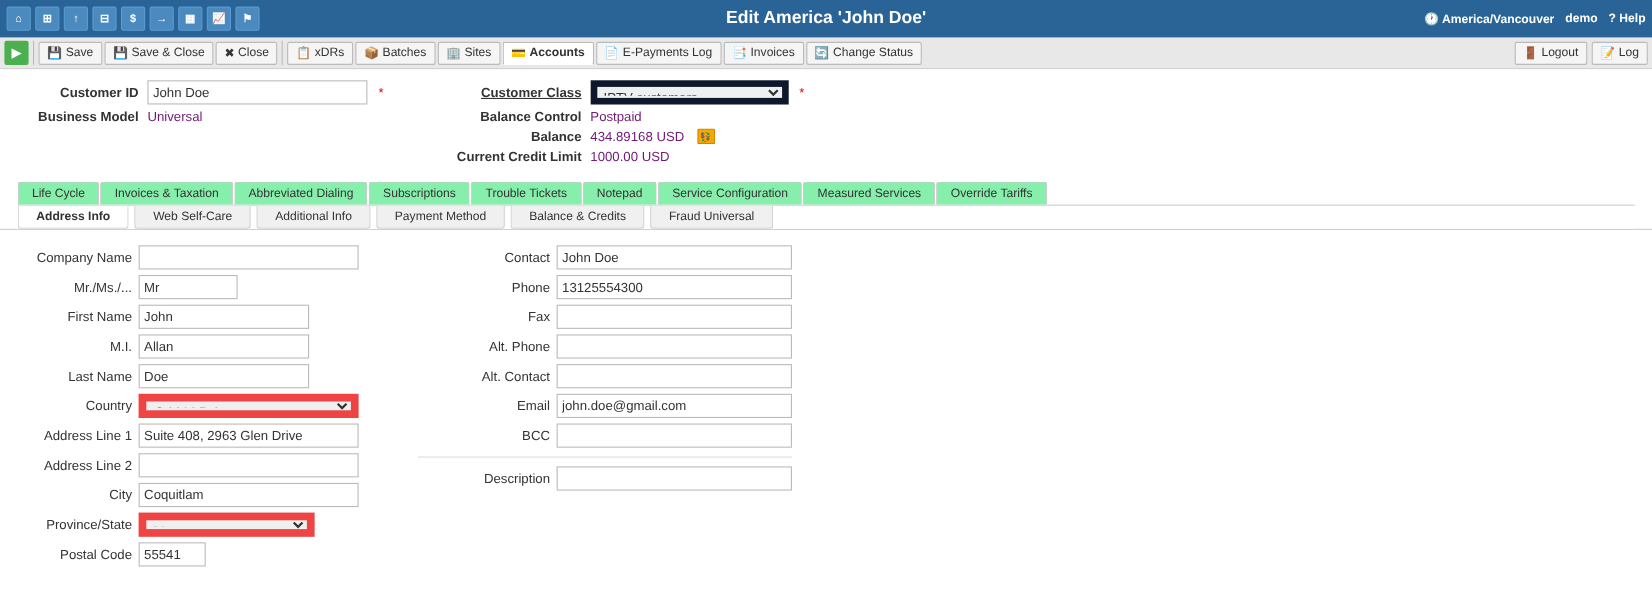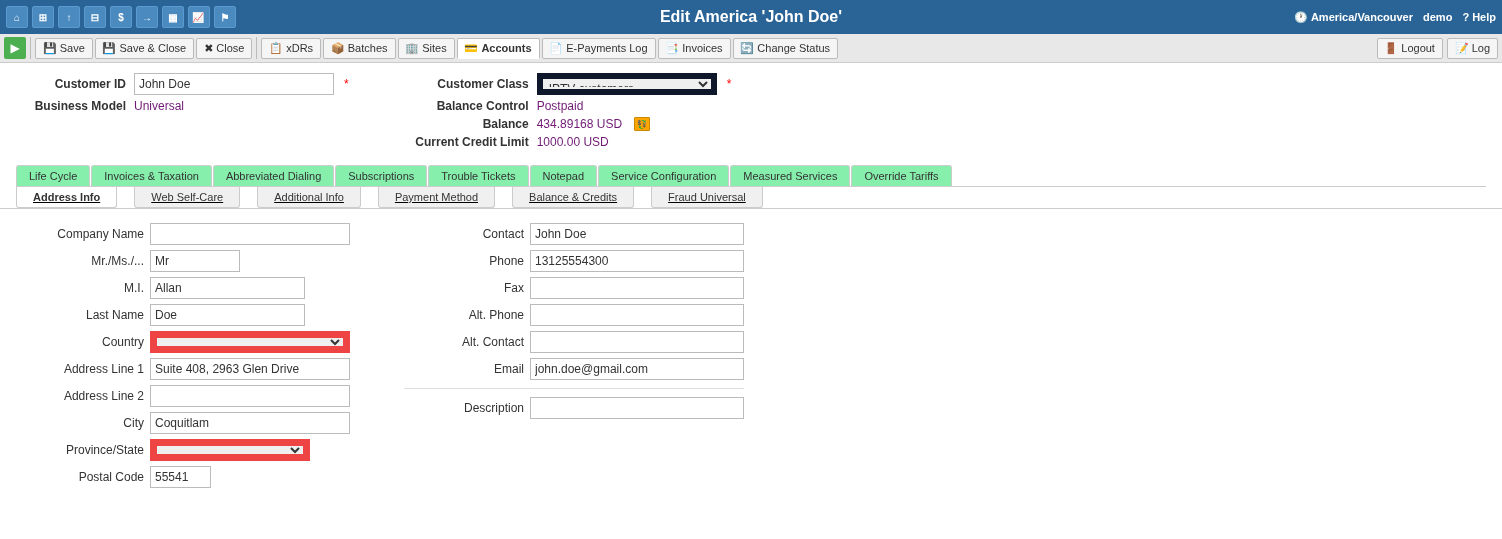--- a/index.html
+++ b/index.html
@@ -144,25 +144,24 @@
       background: #86efac;
       cursor: pointer;
       font-size: 11px;
       color: #333;
       white-space: nowrap;
       margin-right: 1px;
       border-radius: 3px 3px 0 0;
     }
     .tabs-row2 {
       display: flex;
-      gap: 16px;
+      gap: 4px;
       flex-wrap: nowrap;
       background: #fff;
       border-top: 1px solid #ccc;
-      text-decoration: underline;
     }
     .tab2 {
       padding: 4px 16px;
       border: 1px solid #ccc;
       border-top: none;
       background: #f0f0f0;
       cursor: pointer;
       font-size: 11px;
       color: #333;
       white-space: nowrap;
@@ -170,21 +169,21 @@
       border-radius: 0 0 3px 3px;
     }
     .tab2.active {
       background: #fff;
       font-weight: bold;
       border-top: none;
     }
 
     
     .content-area {
-      padding: 14px 24px;
+      padding: 14px 0;
       display: flex;
       gap: 40px;
     }
     .left-col { width: 340px; }
     .right-col { width: 340px; }
     .field-row {
       display: flex;
       align-items: center;
       margin-bottom: 5px;
       gap: 6px;
@@ -316,21 +315,21 @@
         <span class="required-star">*</span>
       </div>
       <div class="form-row">
         <span class="form-label">Business Model</span>
         <span class="form-value">Universal</span>
       </div>
     </div>
 
     <div>
       <div class="form-row">
-        <span class="form-label" style="width:140px;">Customer Class</span>
+        <span class="form-label" style="width:140px;text-decoration:underline;">Customer Class</span>
         <select class="select-input" style="width:180px;">
           <option>IPTV customers</option>
         </select>
         <span class="required-star">*</span>
       </div>
       <div class="form-row">
         <span class="form-label" style="width:140px;">Balance Control</span>
         <span class="form-value">Postpaid</span>
       </div>
       <div class="form-row">
@@ -373,20 +372,24 @@
   <div class="left-col">
     <div class="field-row">
       <span class="field-label">Company Name</span>
       <input class="field-input" type="text" value="" style="">
     </div>
     <div class="field-row">
       <span class="field-label">Mr./Ms./...</span>
       <input class="field-input field-input-sm" type="text" value="Mr" style="">
     </div>
     <div class="field-row">
+      <span class="field-label">First Name</span>
+      <input class="field-input" type="text" value="John" style="width: 155px;">
+    </div>
+    <div class="field-row">
       <span class="field-label">M.I.</span>
       <input class="field-input" type="text" value="Allan" style="width: 155px;">
     </div>
     <div class="field-row">
       <span class="field-label">Last Name</span>
       <input class="field-input" type="text" value="Doe" style="width: 155px;">
     </div>
     <div class="field-row">
       <span class="field-label">Country</span>
       <select class="field-select">
@@ -438,19 +441,23 @@
       <input class="field-input" type="text" value="" style="width: 220px;">
     </div>
     <div class="field-row">
       <span class="field-label">Alt. Contact</span>
       <input class="field-input" type="text" value="" style="width: 220px;">
     </div>
     <div class="field-row">
       <span class="field-label">Email</span>
       <input class="field-input" type="text" value="john.doe@gmail.com" style="width: 220px;">
     </div>
+    <div class="field-row">
+      <span class="field-label">BCC</span>
+      <input class="field-input" type="text" value="" style="width: 220px;">
+    </div>
     <div class="divider-h"></div>
     <div class="field-row">
       <span class="field-label">Description</span>
       <input class="description-input" type="text" value="" style="">
     </div>
   </div>
 </div>
 
 </body></html>

